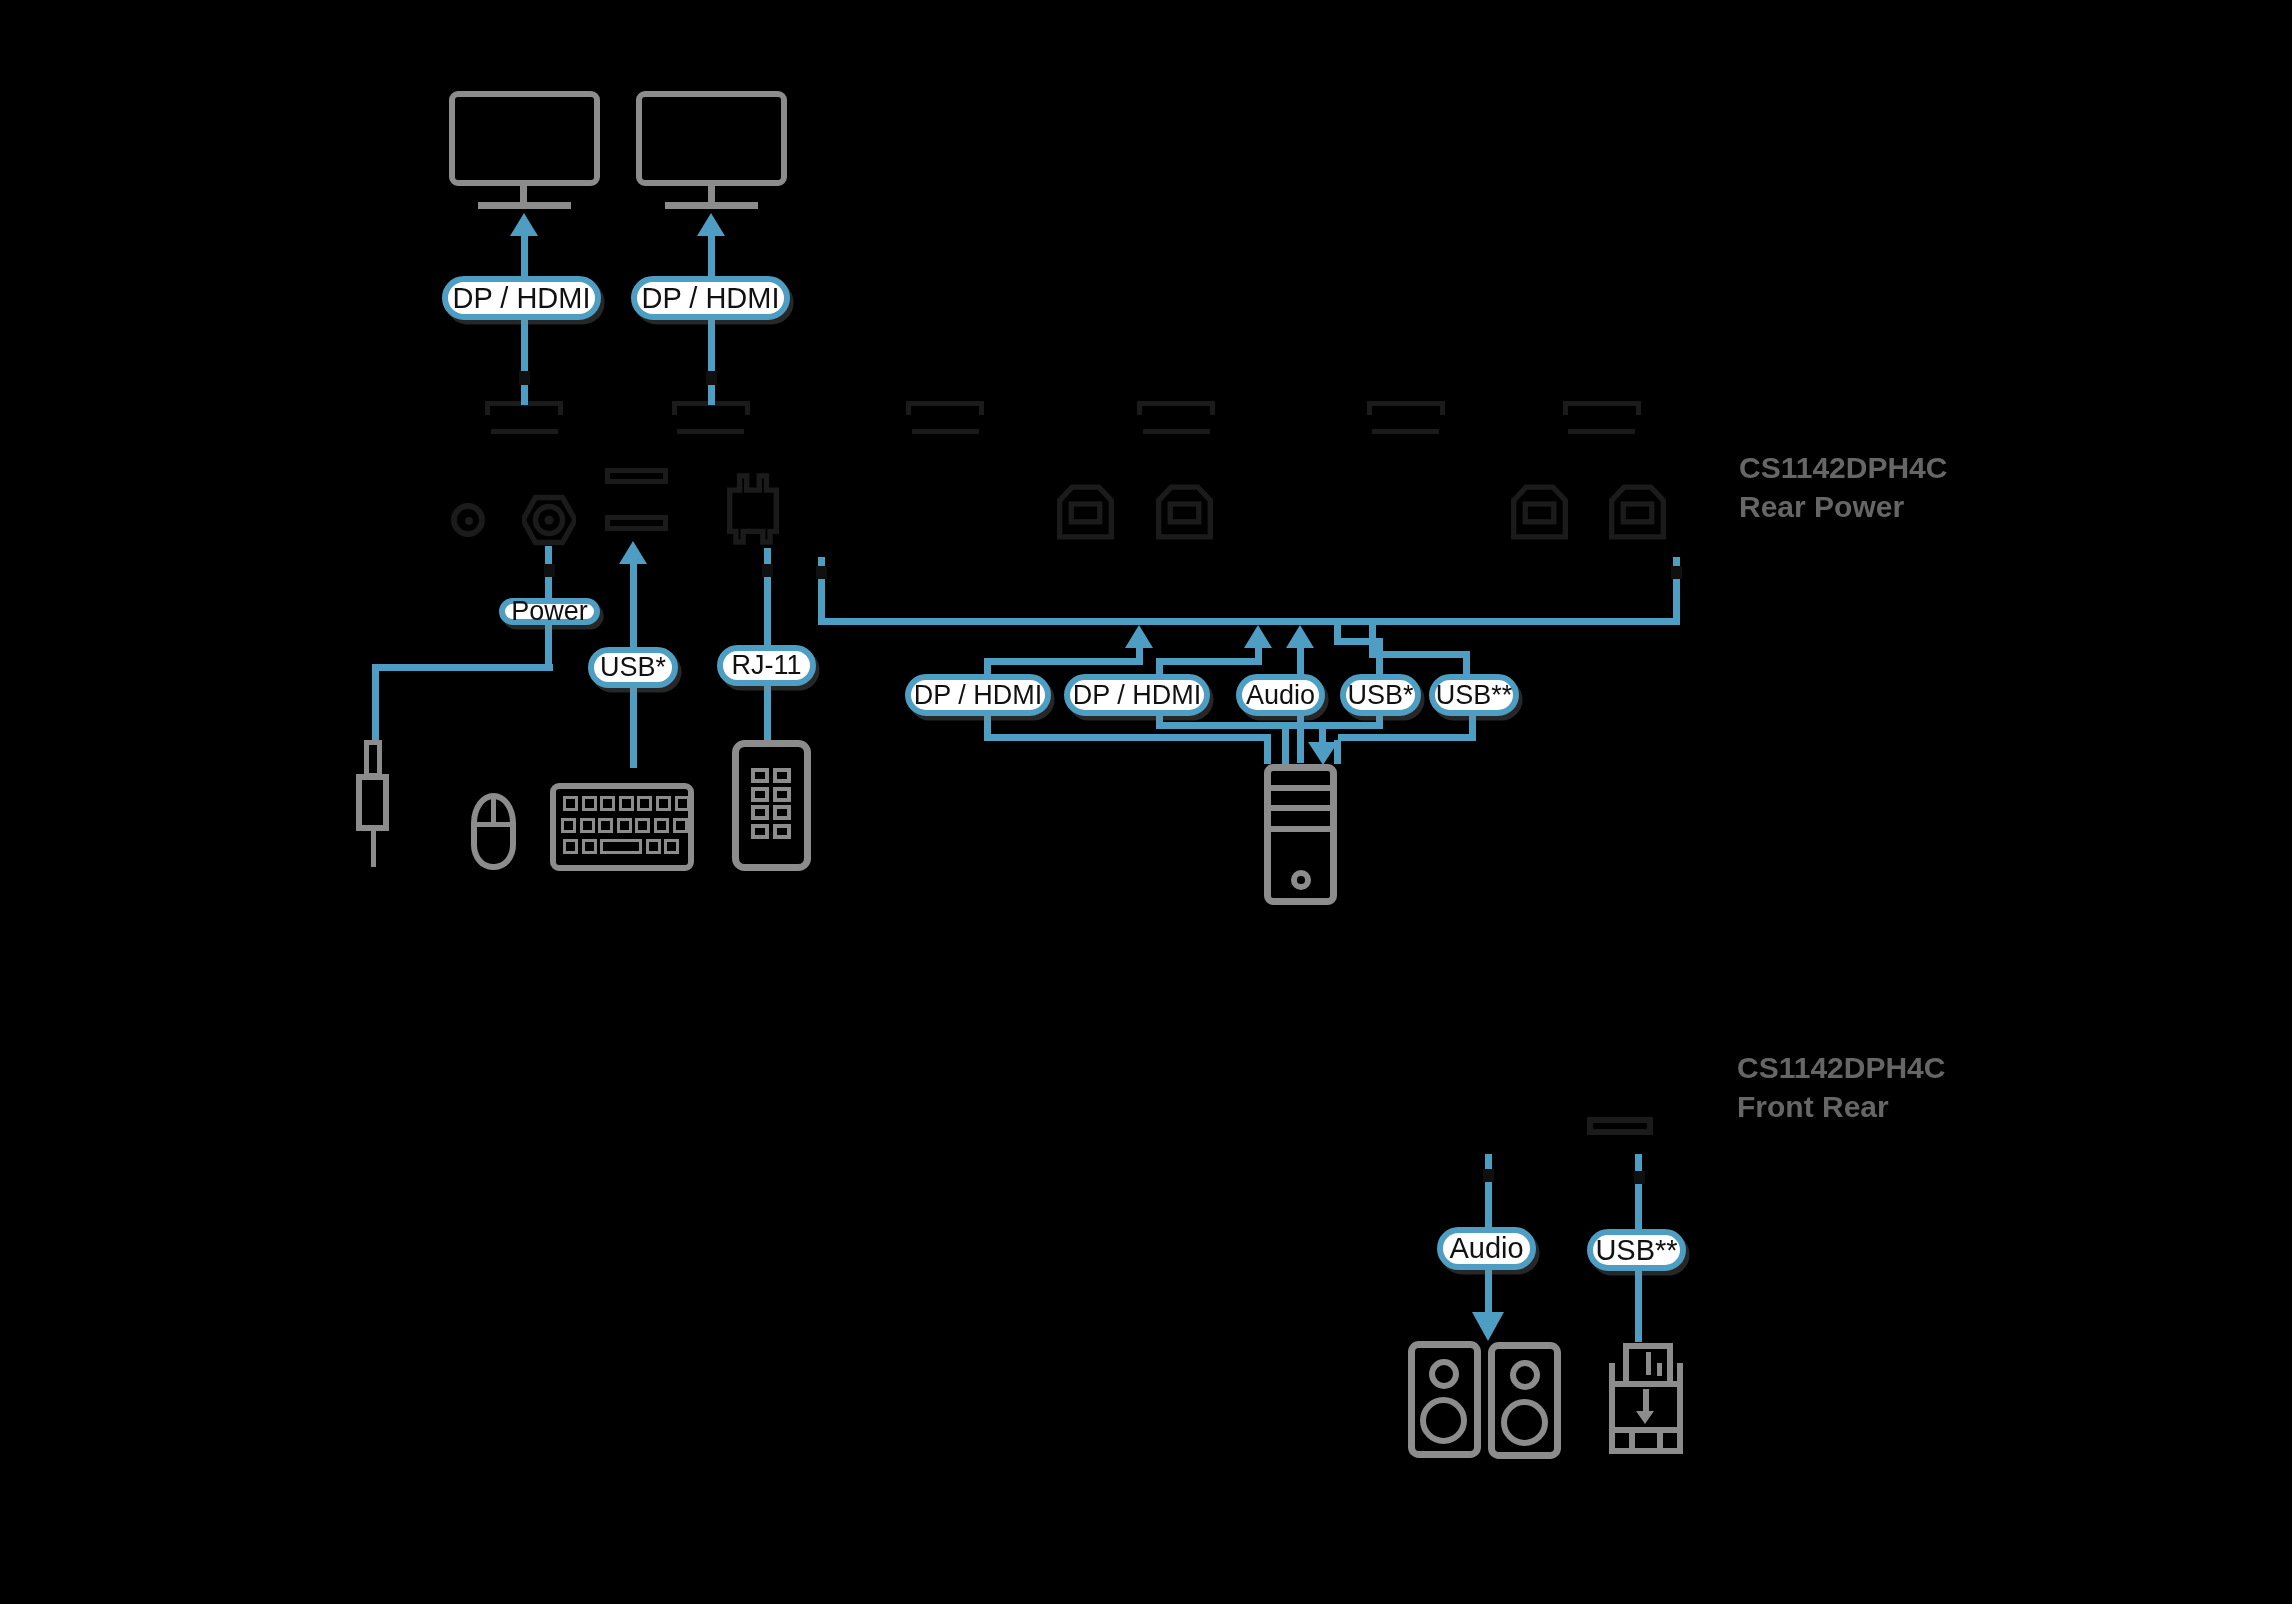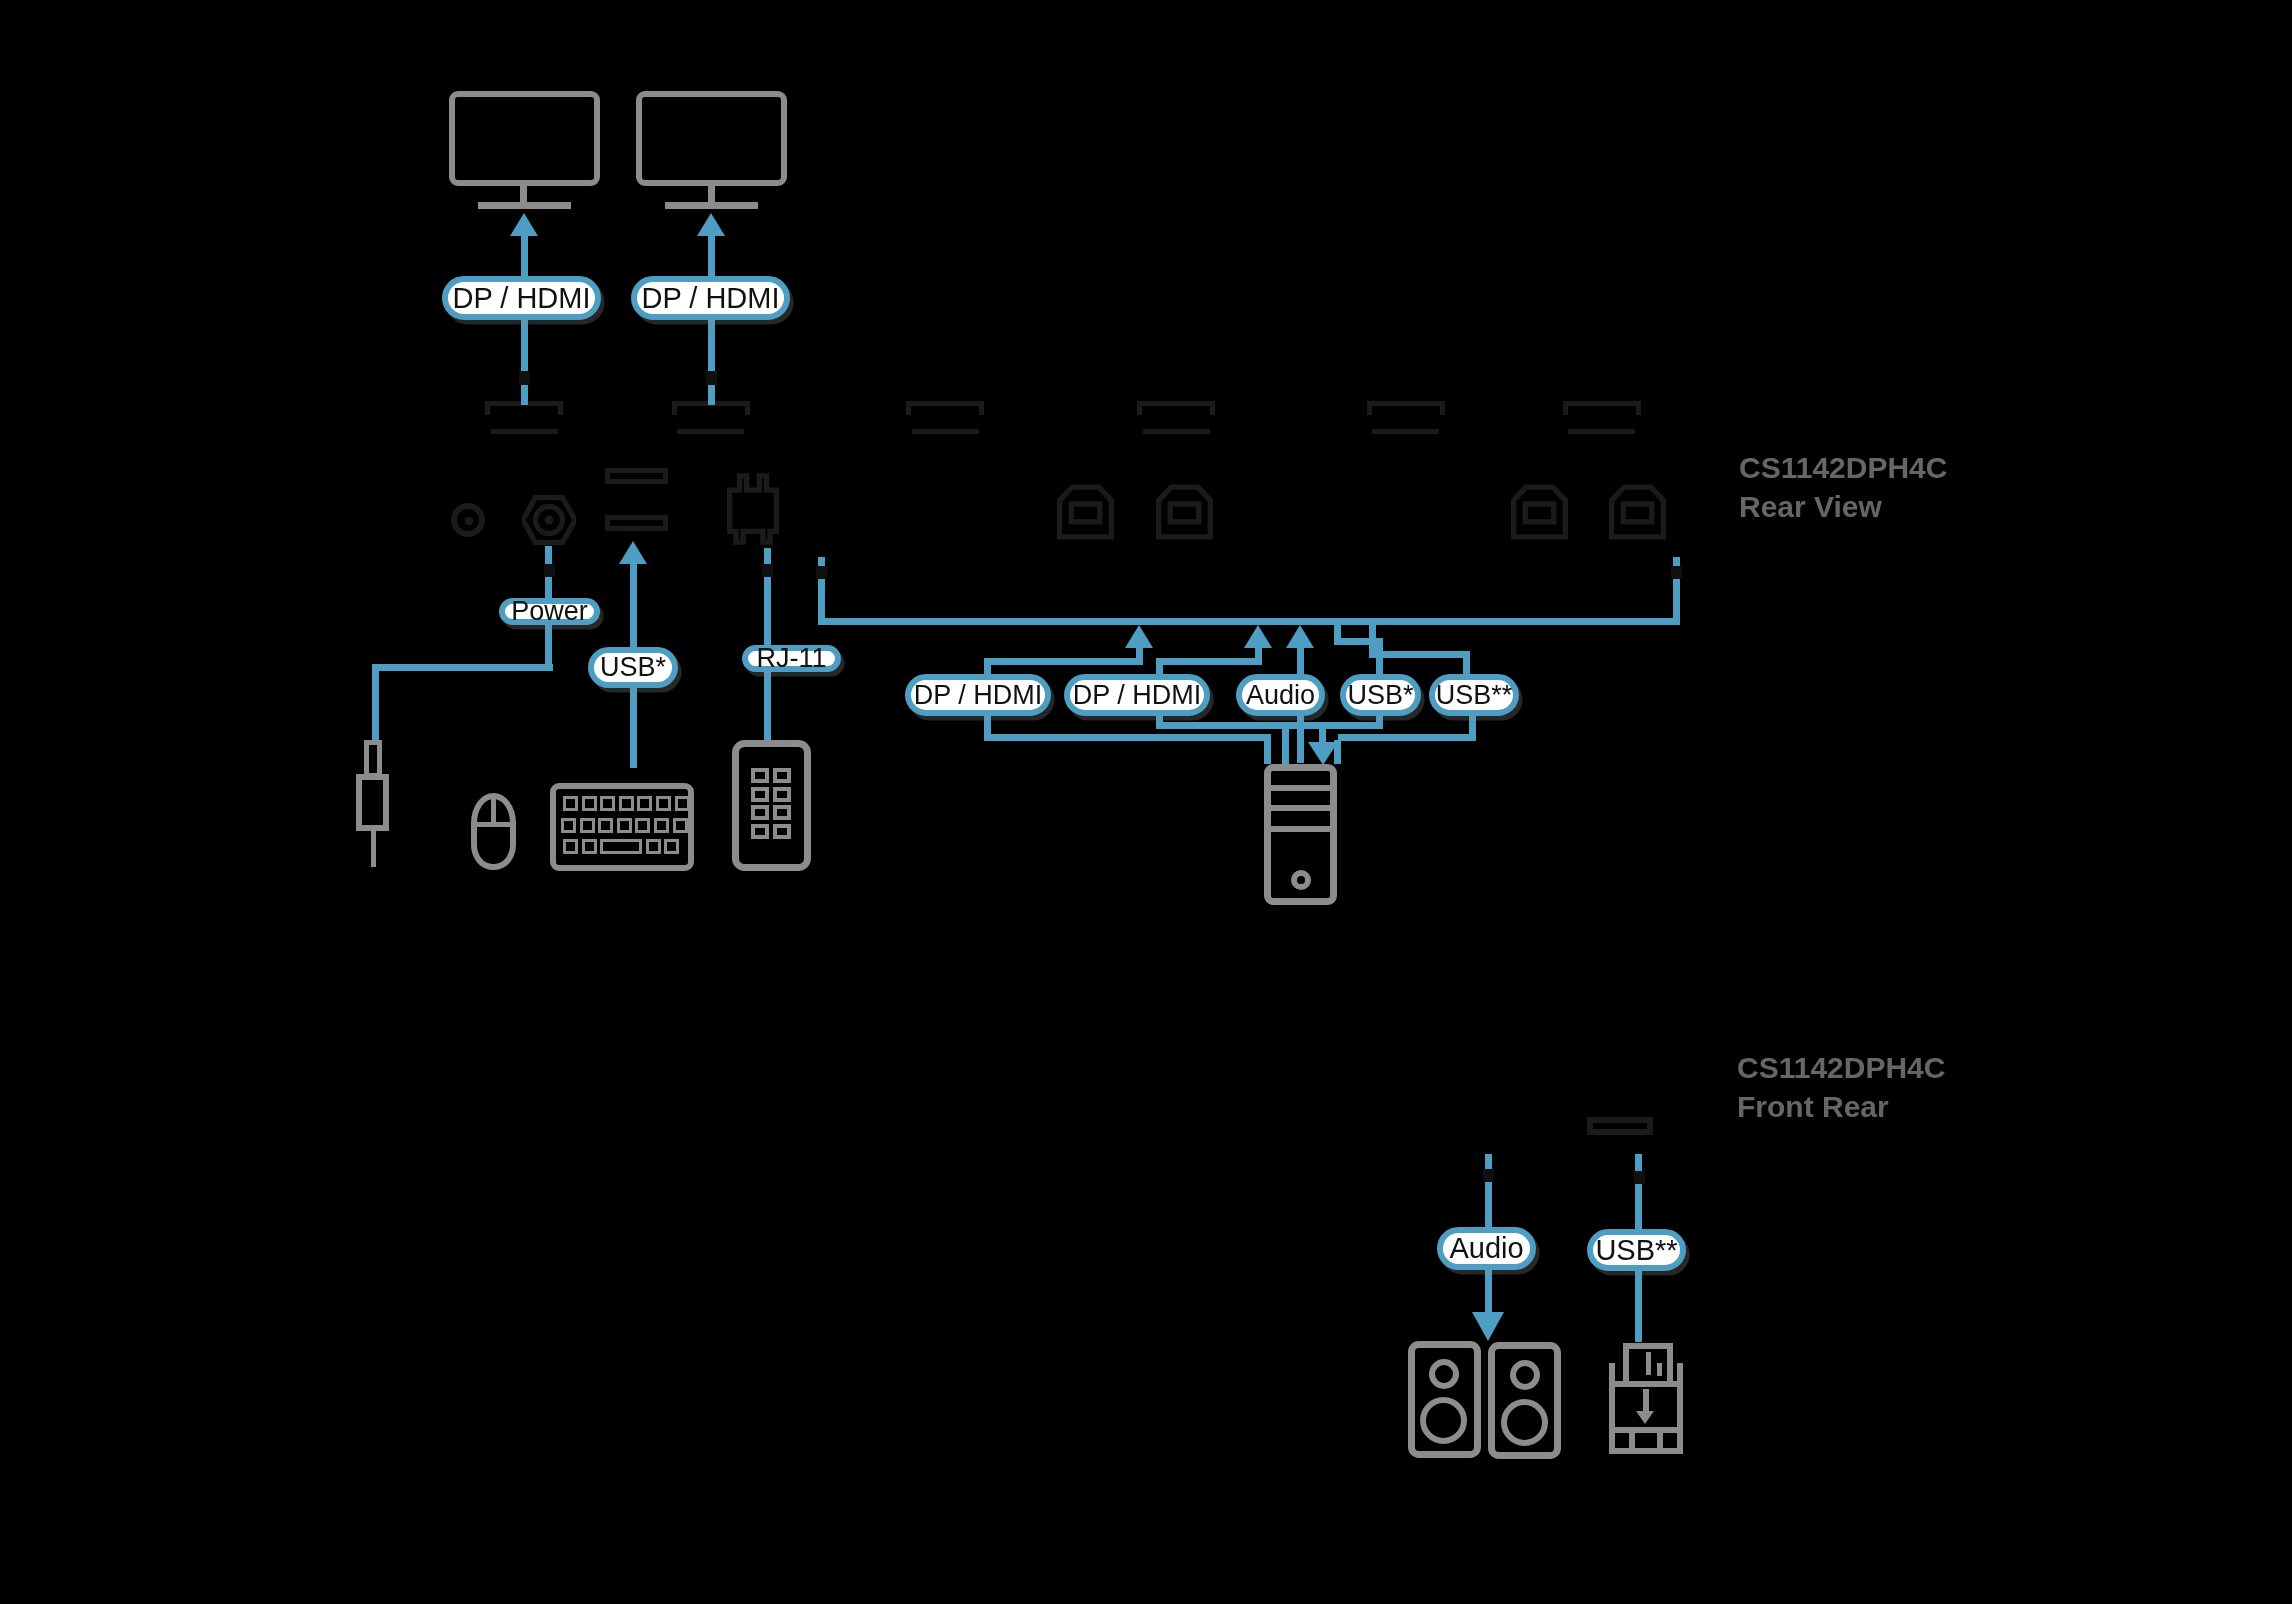--- a/index.html
+++ b/index.html
@@ -118,21 +118,21 @@
   </div>
 
 <div class="arr up" style="left:619px;top:541px"></div>
 <div class="ln" style="left:630px;top:562px;width:7.2px;height:206px"></div>
 <div class="pill" style="left:588px;top:647px;width:90px;height:41px">
     <span>USB*</span>
   </div>
 
 <div class="ln" style="left:764px;top:548px;width:7.2px;height:192px"></div>
 <div class="tick" style="left:762px;top:564px;width:10.7px;height:13.4px"></div>
-<div class="pill" style="left:742px;top:645px;width:99px;height:27px">
+<div class="pill" style="left:717px;top:645px;width:99px;height:41px">
     <span>RJ-11</span>
   </div>
 
 <div class="gout" style="left:364px;top:740px;width:18px;height:38px;border-width:5.4px"></div>
 <div class="gout" style="left:356px;top:774px;width:33px;height:57px"></div>
 <div class="gfill" style="left:371px;top:831px;width:5.4px;height:36px"></div>
 
 <div class="gout" style="left:471px;top:793px;width:45px;height:77px;border-radius:22.4px 22.4px 21.5px 21.5px / 30px 30px 25px 25px"></div>
 <div class="gfill" style="left:491px;top:797px;width:4.5px;height:27px"></div>
 <div class="gfill" style="left:474px;top:822px;width:39px;height:4.5px"></div>
@@ -238,21 +238,21 @@
 <div class="ln" style="left:1334px;top:740px;width:7.2px;height:24px"></div>
 
 <div class="gout" style="left:1264px;top:764px;width:73px;height:141px;border-width:7.2px;border-radius:9px;z-index:3;background:#000"></div>
 <div class="gfill" style="left:1269px;top:785px;width:62px;height:6.3px;z-index:3"></div>
 <div class="gfill" style="left:1269px;top:805px;width:62px;height:6.3px;z-index:3"></div>
 <div class="gfill" style="left:1269px;top:826px;width:62px;height:6.3px;z-index:3"></div>
 <div class="gout" style="left:1291px;top:870px;width:19.7px;height:19.7px;border-radius:50%;z-index:3"></div>
 
 <div class="cap" style="left:1739px;top:448px">
   <div>CS1142DPH4C</div>
-  <div>Rear View</div>
+  <div>Rear Power</div>
 </div>
 
 <div class="dout" style="left:1587px;top:1117px;width:66px;height:18px;border-width:6.3px"></div>
 
 <div class="ln" style="left:1485px;top:1154px;width:7.2px;height:160px"></div>
 <div class="tick" style="left:1483px;top:1169px;width:10.7px;height:12.5px"></div>
 <div class="arr dn" style="left:1472px;top:1312px;border-left-width:16px;border-right-width:16px;border-top-width:29px"></div>
 <div class="pill big" style="left:1437px;top:1227px;width:99px;height:43px">
     <span>Audio</span>
   </div>

